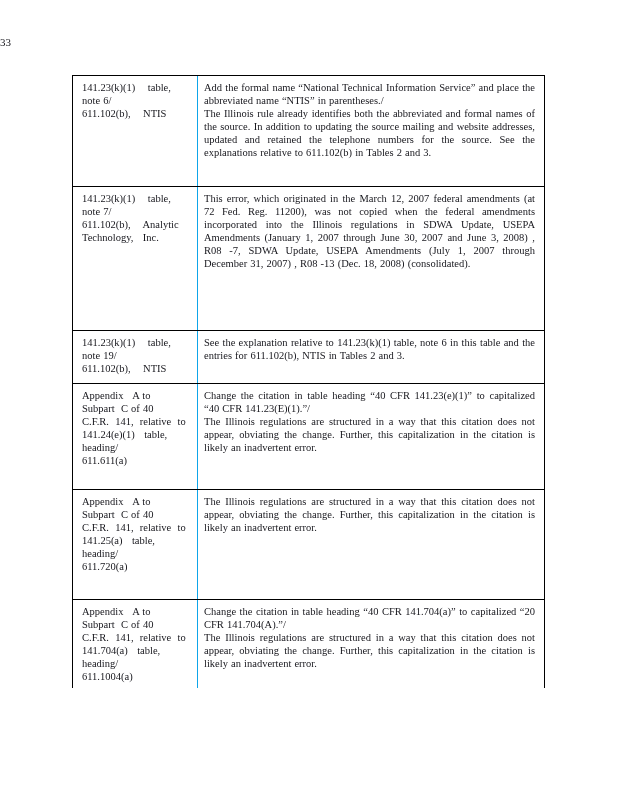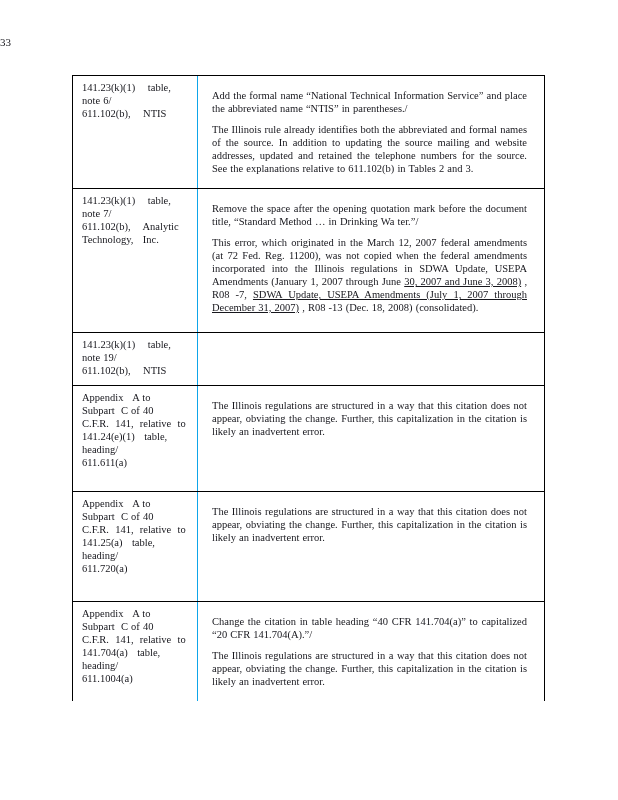--- a/index.html
+++ b/index.html
@@ -44,22 +44,22 @@
     width: 125px;
     border-right: 1px solid #0ea5e9;
     padding: 5px 4px 5px 9px;
     white-space: pre-wrap;
   }
   .cell-right {
     flex: 1 1 auto;
     padding: 5px 9px 5px 6px;
     text-align: justify;
   }
-  .cell-right p { margin: 8px; }
-  .u { text-decoration: underline; }
+  .cell-right p { margin: 0; }
+  .u { }
 </style>
 </head>
 <body>
 
 <div class="page">
   <div class="page-number">33</div>
   <div class="rev-table">
       <div class="row" style="min-height: 111px;">
         <div class="cell cell-left">141.23(k)(1)    table,
 note 6/
@@ -68,37 +68,40 @@
           <p><span>Add the formal name “National Technical Information Service” and place the abbreviated name “NTIS” in parentheses./</span></p>
           <p><span>The Illinois rule already identifies both the abbreviated and formal names of the source.  In addition to updating the source mailing and website addresses, updated and retained the telephone numbers for the source.  See the explanations relative to 611.102(b) in Tables 2 and 3.</span></p>
         </div>
       </div>
       <div class="row" style="min-height: 144px;">
         <div class="cell cell-left">141.23(k)(1)    table,
 note 7/
 611.102(b),    Analytic
 Technology,   Inc.</div>
         <div class="cell cell-right">
-          <p><span>Remove the space after the opening quotation mark before the document title, “Standard Method … in Drinking Wa ter.”/</span></p>
           <p><span>This error, which originated in the March 12, 2007 federal amendments (at 72 Fed. Reg. 11200), was not copied when the federal amendments incorporated into the Illinois regulations in SDWA Update, USEPA Amendments (January 1, 2007 through June </span><span class="u">30, 2007 and June 3, 2008)</span><span> , R08 -7, </span><span class="u">SDWA Update, USEPA Amendments (July 1, 2007 through December 31, 2007)</span><span> , R08 -13 (Dec. 18, 2008) (consolidated).</span></p>
         </div>
       </div>
       <div class="row" style="min-height: 53px;">
         <div class="cell cell-left">141.23(k)(1)    table,
 note 19/
 611.102(b),    NTIS</div>
+        <div class="cell cell-right">
+          <p><span>See the explanation relative to 141.23(k)(1) table, note 6 in this table and the entries for 611.102(b), NTIS in Tables 2 and 3.</span></p>
+        </div>
       </div>
       <div class="row" style="min-height: 106px;">
         <div class="cell cell-left">Appendix   A to
 Subpart  C of 40
 C.F.R.  141,  relative  to
 141.24(e)(1)   table,
 heading/
 611.611(a)</div>
         <div class="cell cell-right">
+          <p><span>Change the citation in table heading “40 CFR 141.23(e)(1)” to capitalized “40 CFR 141.23(E)(1).”/</span></p>
           <p><span>The Illinois regulations are structured in a way that this citation does not appear, obviating the change.  Further, this capitalization in the citation is likely an inadvertent error.</span></p>
         </div>
       </div>
       <div class="row" style="min-height: 110px;">
         <div class="cell cell-left">Appendix   A to
 Subpart  C of 40
 C.F.R.  141,  relative  to
 141.25(a)   table,
 heading/
 611.720(a)</div>

